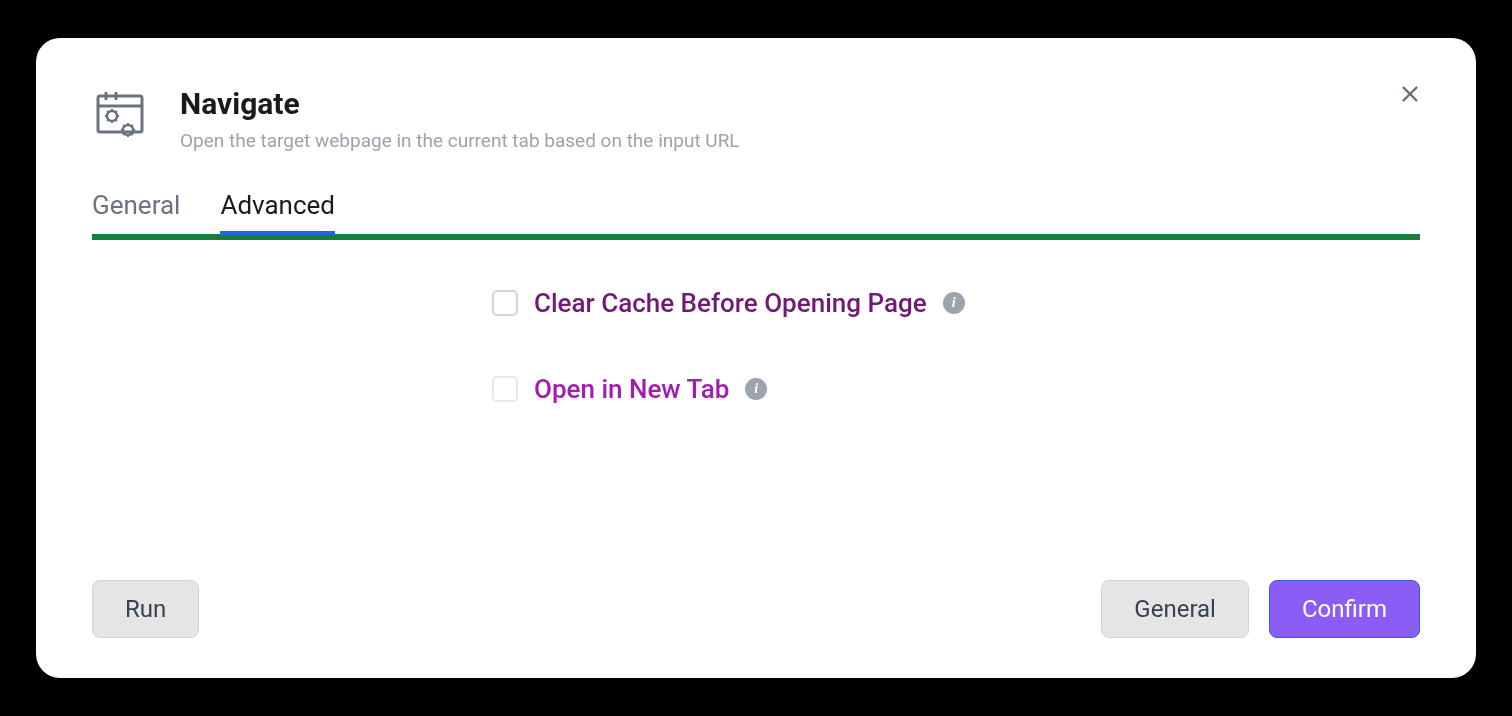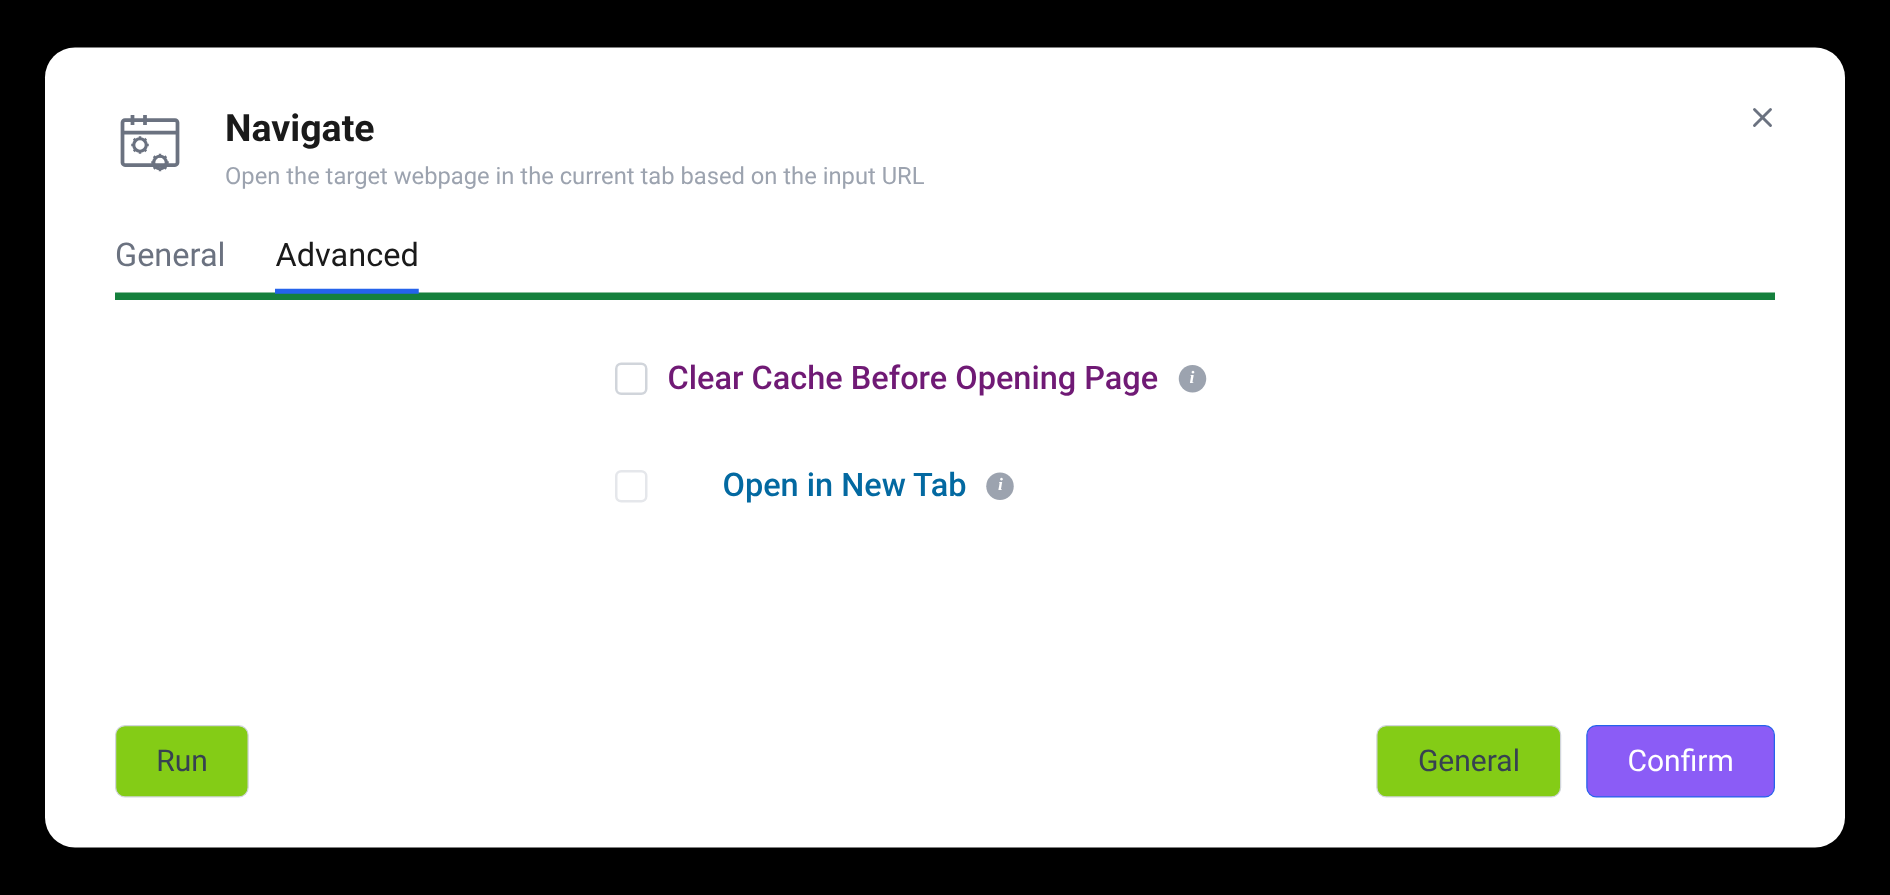--- a/index.html
+++ b/index.html
@@ -107,22 +107,21 @@
       cursor: pointer;
       background: #fff;
       flex-shrink: 0;
     }
     .option-label {
       font-size: 26px;
       color: #701a75;
       font-weight: 500;
     }
     .option-row.disabled .option-label {
-      color: #0369a1;
-      margin-left: 44px;
+      color: #a21caf;
     }
     .option-row.disabled .checkbox {
       border-color: #e5e7eb;
     }
     .info-icon {
       width: 22px;
       height: 22px;
       border-radius: 50%;
       background: #9ca3af;
       color: #fff;
@@ -145,21 +144,21 @@
       display: flex;
       gap: 20px;
     }
     .btn {
       font-size: 24px;
       padding: 14px 32px;
       border-radius: 8px;
       cursor: pointer;
       font-family: inherit;
       border: 1px solid #d1d5db;
-      background: #84cc16;
+      background: #e5e5e5;
       color: #374151;
     }
     .btn-primary {
       background: #8b5cf6;
       border-color: #2563eb;
       color: #fff;
     }
   </style>
 </head>
 <body>

